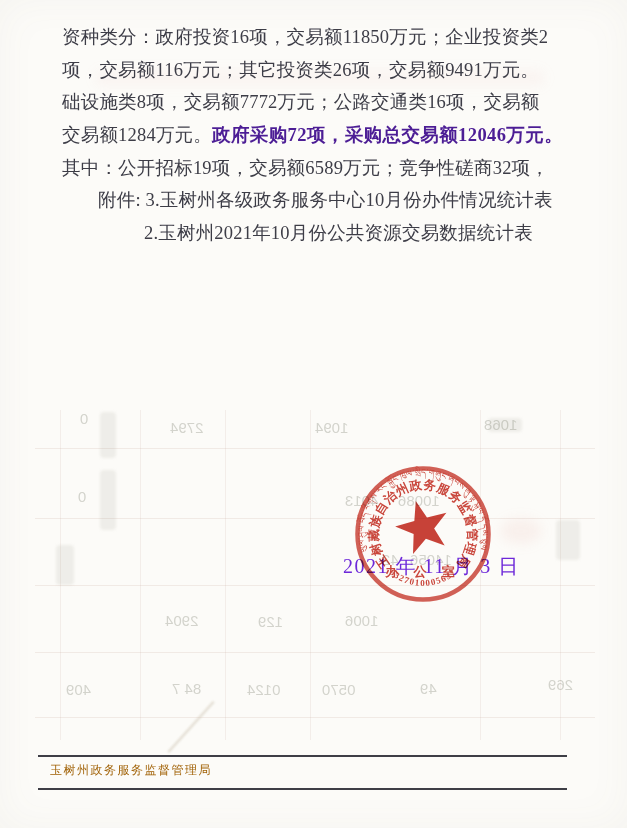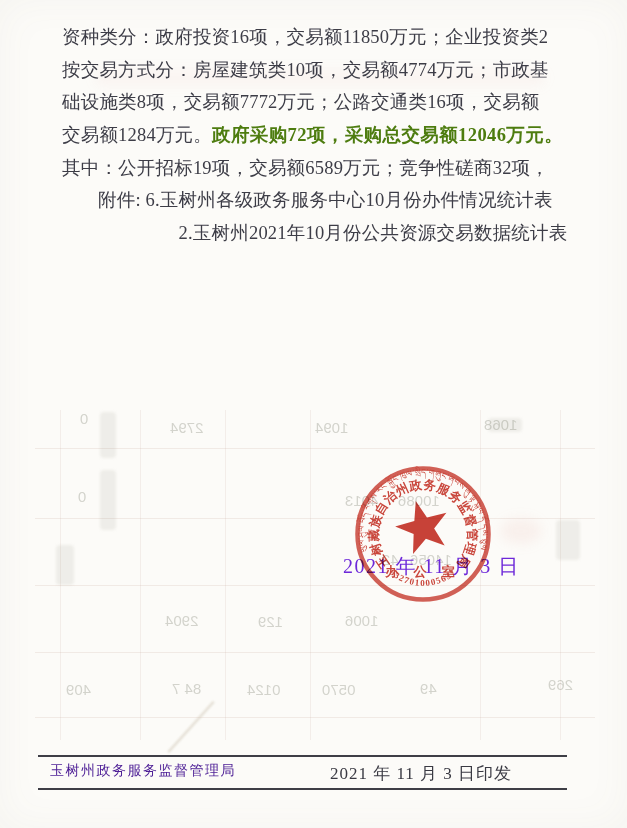--- a/index.html
+++ b/index.html
@@ -11,38 +11,38 @@
     font-family:"Liberation Serif","DejaVu Serif",serif;
     box-shadow:inset 0 0 40px rgba(120,110,95,0.05);
   }
   
   .body-text{
     position:absolute;left:62px;top:21px;width:540px;
     font-size:18.5px;line-height:32.7px;
     color:#3d3d47;letter-spacing:0.2px;
   }
   .line{height:32.7px;white-space:nowrap;}
-  .seg-bold{font-weight:bold;color:#4d7c0f;letter-spacing:0.4px;}
+  .seg-bold{font-weight:bold;color:#4c1d95;letter-spacing:0.4px;}
   
   .date-line{
     position:absolute;left:343px;top:553px;
     font-size:20px;color:#6d28d9;letter-spacing:1.5px;white-space:nowrap;
   }
   
   .seal{
     position:absolute;left:343px;top:454px;width:160px;height:160px;
     mix-blend-mode:multiply;opacity:0.92;
   }
   
   .footer-rule{position:absolute;left:38px;width:529px;height:2px;background:#3e3e46;}
   .footer-rule.top{top:755px;}
   .footer-rule.bottom{top:788px;}
   .footer-issuer{
     position:absolute;left:50px;top:762px;
-    font-size:14px;color:#4c1d95;letter-spacing:1.5px;white-space:nowrap;
+    font-size:12px;color:#a16207;letter-spacing:1.5px;white-space:nowrap;
   }
   .footer-printdate{
     position:absolute;left:330px;top:762px;
     font-size:17px;color:#3a3a43;letter-spacing:1px;white-space:nowrap;
   }
   
   .ghost-num{
     position:absolute;transform:scaleX(-1);
     font-family:"Liberation Sans","DejaVu Sans",sans-serif;
     font-size:15px;color:rgba(115,118,102,0.30);
@@ -103,26 +103,26 @@
       <div class="ghost-blob" style="left: 56px; top: 545px; width: 18px; height: 40px;"></div>
       <div class="ghost-blob" style="left: 488px; top: 418px; width: 34px; height: 14px;"></div>
       <div class="ghost-blob" style="left: 556px; top: 520px; width: 24px; height: 40px;"></div>
     </div>
 
   <div class="smudge band" style="left:95px;top:70px;width:450px;height:16px;"></div>
   <div class="smudge dot" style="left:500px;top:518px;width:42px;height:26px;"></div>
 
   <div class="body-text" id="body-text">
       <div class="line"><span class="">资种类分：政府投资16项，交易额11850万元；企业投资类2</span></div>
-      <div class="line"><span class="">按交易方式分：房屋建筑类10项，交易额4774万元；市政基</span></div>
+      <div class="line"><span class="">项，交易额116万元；其它投资类26项，交易额9491万元。</span></div>
       <div class="line"><span class="">础设施类8项，交易额7772万元；公路交通类16项，交易额</span></div>
       <div class="line"><span class="">交易额1284万元。</span><span class="seg-bold">政府采购72项，采购总交易额12046万元。</span></div>
       <div class="line"><span class="">其中：公开招标19项，交易额6589万元；竞争性磋商32项，</span></div>
-      <div class="line" style="padding-left: 36px;"><span class="">附件: 6.玉树州各级政务服务中心10月份办件情况统计表</span></div>
-      <div class="line" style="padding-left: 82px; text-align: center;"><span class="">2.玉树州2021年10月份公共资源交易数据统计表</span></div>
+      <div class="line" style="padding-left: 36px;"><span class="">附件: 3.玉树州各级政务服务中心10月份办件情况统计表</span></div>
+      <div class="line" style="padding-left: 82px;"><span class="">2.玉树州2021年10月份公共资源交易数据统计表</span></div>
     </div>
 
   <div class="date-line">2021 年 11 月 3 日</div>
 
   <svg class="seal" viewBox="0 0 160 160">
     <defs>
       <path id="arc-outer" d="M 28.9 109.5 A 59 59 0 1 1 131.1 109.5" fill="none"></path>
       <path id="arc-inner" d="M 45.5 108.9 A 45 45 0 1 1 114.5 108.9" fill="none"></path>
       <path id="arc-serial" d="M 32.9 102 A 52 52 0 0 0 127.1 102" fill="none"></path>
     </defs>
@@ -137,16 +137,15 @@
     <text x="80" y="122" text-anchor="middle" font-size="13" font-weight="bold" fill="#c8372c" letter-spacing="6">办 公 室</text>
     <text font-size="9" font-weight="bold" fill="#c8372c" letter-spacing="1.2">
       <textPath href="#arc-serial" startOffset="50%" text-anchor="middle">6327010005637</textPath>
     </text>
   </svg>
 
   <div class="crease"></div>
 
   <div class="footer-rule top"></div>
   <div class="footer-issuer">玉树州政务服务监督管理局</div>
-  <div class="footer-printdate">2021 年 11 月 3 日印发</div>
   <div class="footer-rule bottom"></div>
 
 </div>
 
 </body></html>

